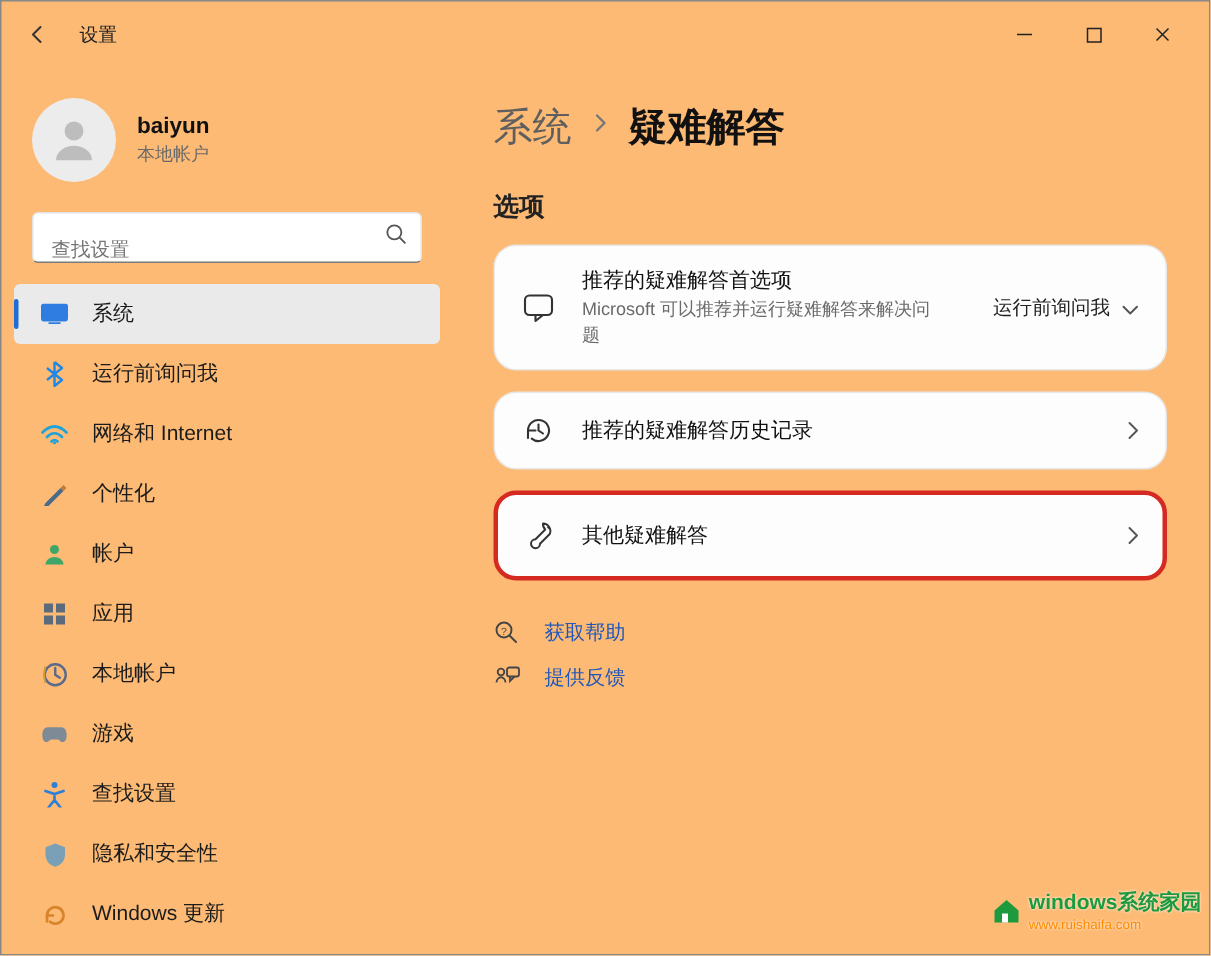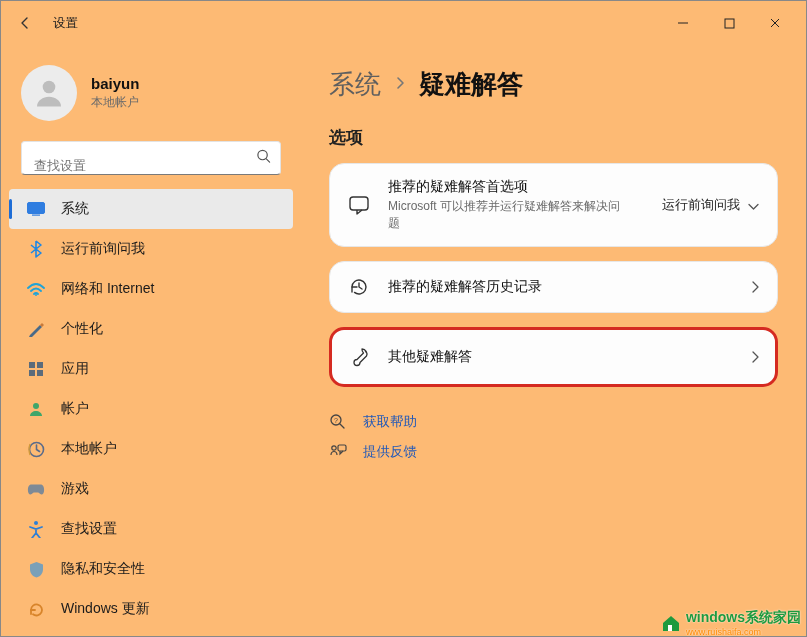--- a/index.html
+++ b/index.html
@@ -202,21 +202,21 @@
     display:flex;
     align-items:flex-start;
     gap:16px;
     font-size:13.5px;
     color:#2158b8;
     cursor:pointer;
   }
   .flink .ic { color:#444; width:18px; display:flex; justify-content:center;}
   .watermark {
     position:absolute;
-    right:6px; bottom:0;
+    right:6px; bottom:16px;
     font-size:14px;
     color:#1e9a3e;
     font-weight:700;
     display:flex; align-items:center; gap:4px;
     text-shadow:0 0 2px #fff;
   }
   .watermark .small { font-size:9px; color:#ff8a00; font-weight:400; display:block;}
 </style>
 </head>
 <body>
@@ -308,36 +308,36 @@
               <svg width="18" height="18" viewBox="0 0 18 18">
                 <path d="M3 15 L13 5 L15 7 L5 17 L2 17 Z" fill="#4a6a88"></path>
                 <path d="M13 5 L15 3 L17 5 L15 7 Z" fill="#c97a3a"></path>
               </svg>
             </span>
           <span>个性化</span>
         </div>
         <div class="nav-item">
           <span class="ic">
               <svg width="16" height="16" viewBox="0 0 16 16">
+                <circle cx="8" cy="5" r="3" fill="#3fa66a"></circle>
+                <path d="M2 15c0-3 3-5 6-5s6 2 6 5" fill="#3fa66a"></path>
+              </svg>
+            </span>
+          <span>帐户</span>
+        </div>
+        <div class="nav-item">
+          <span class="ic">
+              <svg width="16" height="16" viewBox="0 0 16 16">
                 <rect x="1" y="1" width="6" height="6" fill="#5b6b7b"></rect>
                 <rect x="9" y="1" width="6" height="6" fill="#5b6b7b"></rect>
                 <rect x="1" y="9" width="6" height="6" fill="#5b6b7b"></rect>
                 <rect x="9" y="9" width="6" height="6" fill="#5b6b7b"></rect>
               </svg>
             </span>
           <span>应用</span>
-        </div>
-        <div class="nav-item">
-          <span class="ic">
-              <svg width="16" height="16" viewBox="0 0 16 16">
-                <circle cx="8" cy="5" r="3" fill="#3fa66a"></circle>
-                <path d="M2 15c0-3 3-5 6-5s6 2 6 5" fill="#3fa66a"></path>
-              </svg>
-            </span>
-          <span>帐户</span>
         </div>
         <div class="nav-item">
           <span class="ic">
               <svg width="17" height="17" viewBox="0 0 17 17">
                 <circle cx="8.5" cy="8.5" r="7" stroke="#5a6b8a" stroke-width="1.6" fill="none"></circle>
                 <path d="M8.5 4 V8.5 L11.5 10.5" stroke="#5a6b8a" stroke-width="1.6" fill="none" stroke-linecap="round"></path>
                 <path d="M2 3 C 1 6 1 11 2 14" stroke="#d39a3a" stroke-width="1.4" fill="none"></path>
               </svg>
             </span>
           <span>本地帐户</span>

